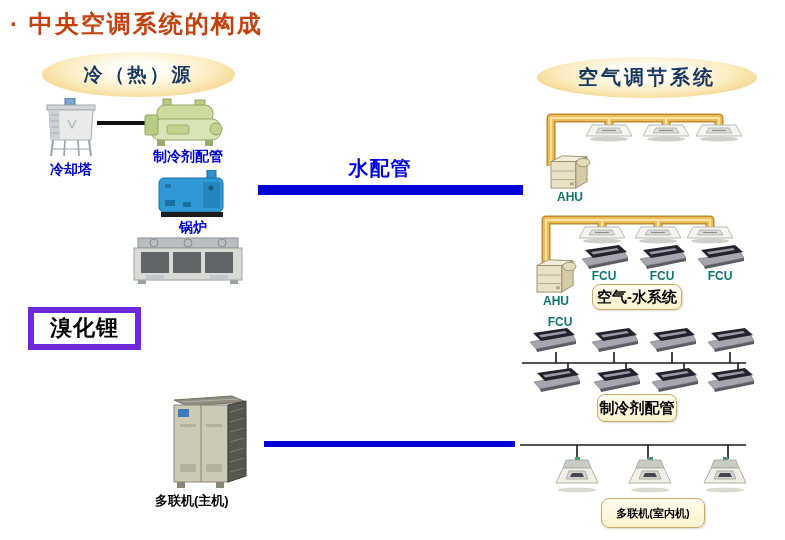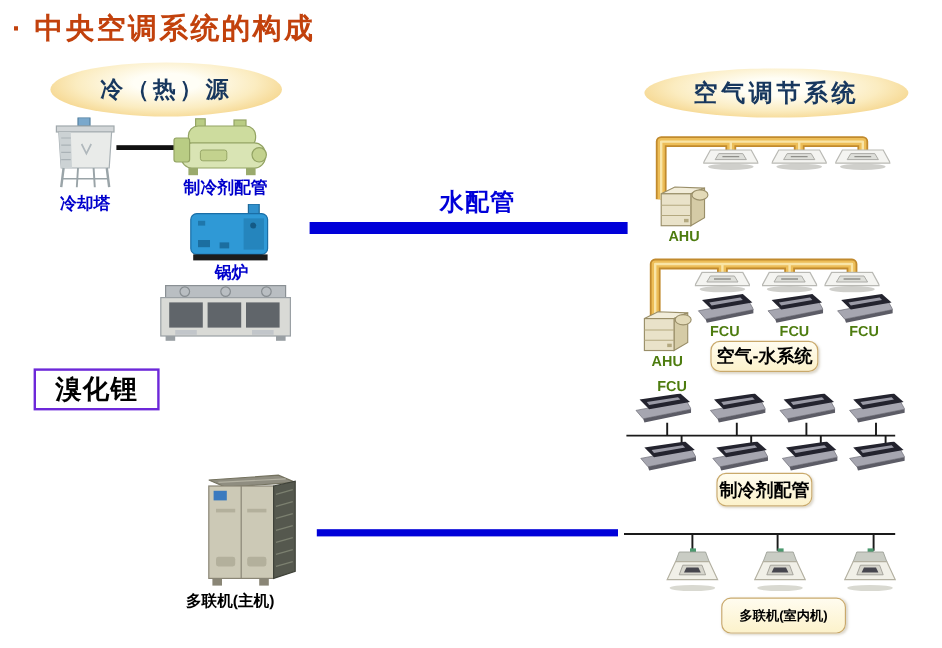--- a/index.html
+++ b/index.html
@@ -20,34 +20,34 @@
     display:flex;align-items:center;justify-content:center;
     color:#17375E;font-weight:bold;letter-spacing:3px;white-space:nowrap;
   }
   .bubble-left{left:42px;top:52px;width:193px;height:45px;font-size:19px;}
   .bubble-right{left:537px;top:57px;width:220px;height:41px;font-size:20px;}
   
   .eq-label{
     color:#0000CC;font-weight:bold;font-size:14px;text-align:center;white-space:nowrap;
   }
   .unit-label{
-    color:#4d7c0f;font-weight:bold;font-size:12px;text-align:center;white-space:nowrap;
+    color:#0f766e;font-weight:bold;font-size:12px;text-align:center;white-space:nowrap;
   }
   .black-label{
     color:#000;font-weight:bold;font-size:13px;text-align:left;white-space:nowrap;
   }
   
   .blue-bar{background:#0000D9;}
   .pipe-label{
-    color:#0000D9;font-weight:bold;font-size:20px;text-align:center;white-space:nowrap;letter-spacing:1px;margin-left:18px;
+    color:#0000D9;font-weight:bold;font-size:20px;text-align:center;white-space:nowrap;letter-spacing:1px;
   }
   
   .opt-box{
-    background:#ffffff;border:2px solid #6d28d9;
-    display:flex;align-items:center;justify-content:center;
+    background:#ffffff;border:6px solid #6d28d9;
+    display:flex;justify-content:center;
     color:#000;font-weight:bold;font-size:22px;letter-spacing:1px;white-space:nowrap;
   }
   
   .sys-box{
     background:linear-gradient(#FFFCEF,#FCF2CB);
     border:1px solid #C9A96B;border-radius:8px;
     box-shadow:1px 1px 2px rgba(120,100,50,.25);
     display:flex;align-items:center;justify-content:center;
     color:#000;font-weight:bold;font-size:15px;white-space:nowrap;
   }

